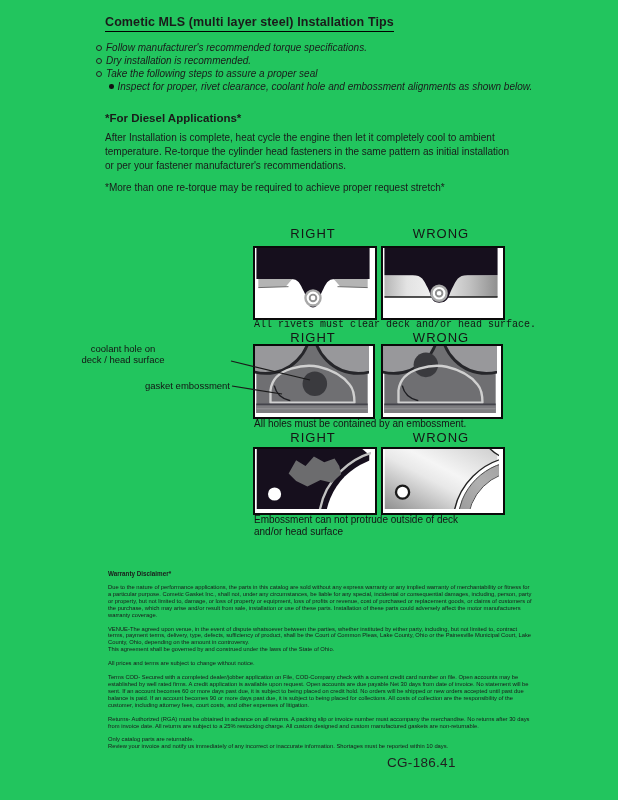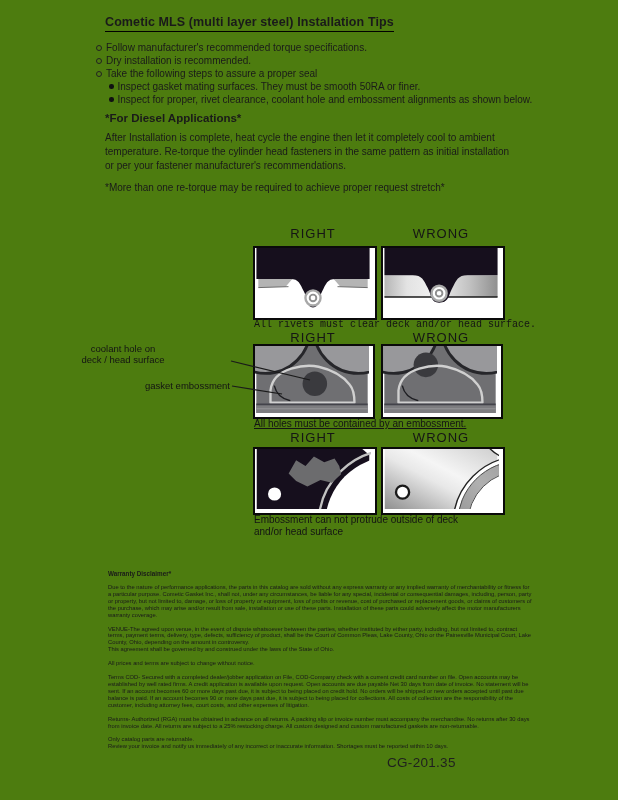--- a/index.html
+++ b/index.html
@@ -1,23 +1,23 @@
 <!DOCTYPE html>
 <html><head>
 <meta charset="utf-8">
 <style>
   html,body{margin:0;padding:0;background:#ffffff;}
-  .page{position:relative;width:618px;height:800px;background:#4d7c0f;
+  .page{position:relative;width:618px;height:800px;background:#22c55e;
         font-family:"Liberation Sans","DejaVu Sans",sans-serif;color:#1a1a1a;overflow:hidden;}
 
   .title{position:absolute;left:105px;top:15px;font-size:12.5px;font-weight:bold;
          border-bottom:1.5px solid #000;padding-bottom:2px;letter-spacing:0.1px;}
 
   .bullets{position:absolute;left:96px;top:41px;width:445px;font-size:10px;}
-  .b-row{display:flex;align-items:flex-start;line-height:13px;}
+  .b-row{display:flex;align-items:flex-start;line-height:13px;font-style:italic;}
   .marker-o{flex:0 0 auto;width:4px;height:4px;border:1px solid #222;border-radius:50%;margin:4px 4px 0 0;}
   .b-sub{margin-left:13px;}
   .marker-f{flex:0 0 auto;width:4.5px;height:4.5px;background:#111;border-radius:50%;margin:4px 4px 0 0;}
 
   .diesel{position:absolute;left:105px;top:111px;width:438px;}
   .diesel h3{margin:1px 0 7px 0;font-size:11.5px;}
   .diesel p{margin:0 0 9px 0;font-size:10px;line-height:13.8px;white-space:pre-line;}
 
   .fig{position:absolute;left:16px;width:618px;}
   .fig-label{position:absolute;top:0;width:120px;text-align:center;font-size:13px;
@@ -28,21 +28,21 @@
   .bx-l{left:237px}.bx-r{left:365px}
   .fig-caption{position:absolute;left:238px;font-size:10px;line-height:11.5px;
                white-space:pre-line;color:#141414;width:330px;}
 
   #fig1{top:226px;height:104px;}
   #fig1 .fig-box{top:20px;width:120px;height:70px;}
   #fig1 .fig-caption{top:93px;font-family:Liberation Mono, monospace;}
 
   #fig2{top:330px;height:102px;}
   #fig2 .fig-box{top:14px;width:118px;height:71px;}
-  #fig2 .fig-caption{top:88px;text-decoration:underline;}
+  #fig2 .fig-caption{top:88px;}
   .ann{position:absolute;left:0;width:214px;text-align:right;font-size:9.5px;
        line-height:11px;white-space:pre-line;color:#141414;}
   #ann1{top:13px;text-align:center;}
   #ann2{top:50px;}
   #fig2-lines{position:absolute;left:0;top:0;pointer-events:none;}
 
   #fig3{top:430px;height:112px;}
   #fig3 .fig-box{top:17px;width:120px;height:64px;}
   #fig3 .fig-caption{top:84px;}
 
@@ -64,24 +64,20 @@
       <span class="marker-o"></span>
       <span>Follow manufacturer's recommended torque specifications.</span>
     </div>
     <div class="b-row">
       <span class="marker-o"></span>
       <span>Dry installation is recommended.</span>
     </div>
     <div class="b-row">
       <span class="marker-o"></span>
       <span>Take the following steps to assure a proper seal</span>
-    </div>
-    <div class="b-row b-sub">
-      <span class="marker-f"></span>
-      <span>Inspect gasket mating surfaces.  They must be smooth 50RA or finer.</span>
     </div>
     <div class="b-row b-sub">
       <span class="marker-f"></span>
       <span>Inspect for proper, rivet clearance, coolant hole and embossment alignments as shown below.</span>
     </div>
   </div>
 
   <div class="diesel">
     <h3>*For Diesel Applications*</h3>
     <p>After Installation is complete, heat cycle the engine then let it completely cool to ambient
@@ -218,15 +214,15 @@
     <p>Due to the nature of performance applications, the parts in this catalog are sold without any express warranty or any implied warranty of merchantability or fitness for a particular purpose.  Cometic Gasket Inc., shall not, under any circumstances, be liable for any special, incidental or consequential damages, including, person, party or property, but not limited to, damage, or loss of property or equipment, loss of profits or revenue, cost of purchased or replacement goods, or claims of customers of the purchase, which may arise and/or result from sale, installation or use of these parts.  Installation of these parts could adversely affect the motor manufacturers warranty coverage.</p>
     <p>VENUE-The agreed upon venue, in the event of dispute whatsoever between the parties, whether instituted by either party, including, but not limited to, contract terms, payment terms, delivery, type, defects, sufficiency of product, shall be the Court of Common Pleas, Lake County, Ohio or the Painesville Municipal Court, Lake County, Ohio, depending on the amount in controversy.
 This agreement shall be governed by and construed under the laws of the State of Ohio.</p>
     <p>All prices and terms are subject to change without notice.</p>
     <p>Terms COD- Secured with a completed dealer/jobber application on File, COD-Company check with a current credit card number on file.  Open accounts may be established by well rated firms.  A credit application is available upon request.  Open accounts are due payable Net 30 days from date of invoice.  No statement will be sent.  If an account becomes 60 or more days past due, it is subject to being placed on credit hold.  No orders will be shipped or new orders accepted until past due balance is paid.  If an account becomes 90 or more days past due, it is subject to being placed for collections.  All costs of collection are the responsibility of the customer, including attorney fees, court costs, and other expenses of litigation.</p>
     <p>Returns- Authorized (RGA) must be obtained in advance on all returns.  A packing slip or invoice number must accompany the merchandise.  No returns after 30 days from invoice date.  All returns are subject to a 25% restocking charge.  All custom designed and custom manufactured gaskets are non-returnable.</p>
     <p>Only catalog parts are returnable.
 Review your invoice and notify us immediately of any incorrect or inaccurate information.  Shortages must be reported within 10 days.</p>
   </div>
 
-  <div class="pageno">CG-201.35</div>
+  <div class="pageno">CG-186.41</div>
 
 </div>
 
 </body></html>

